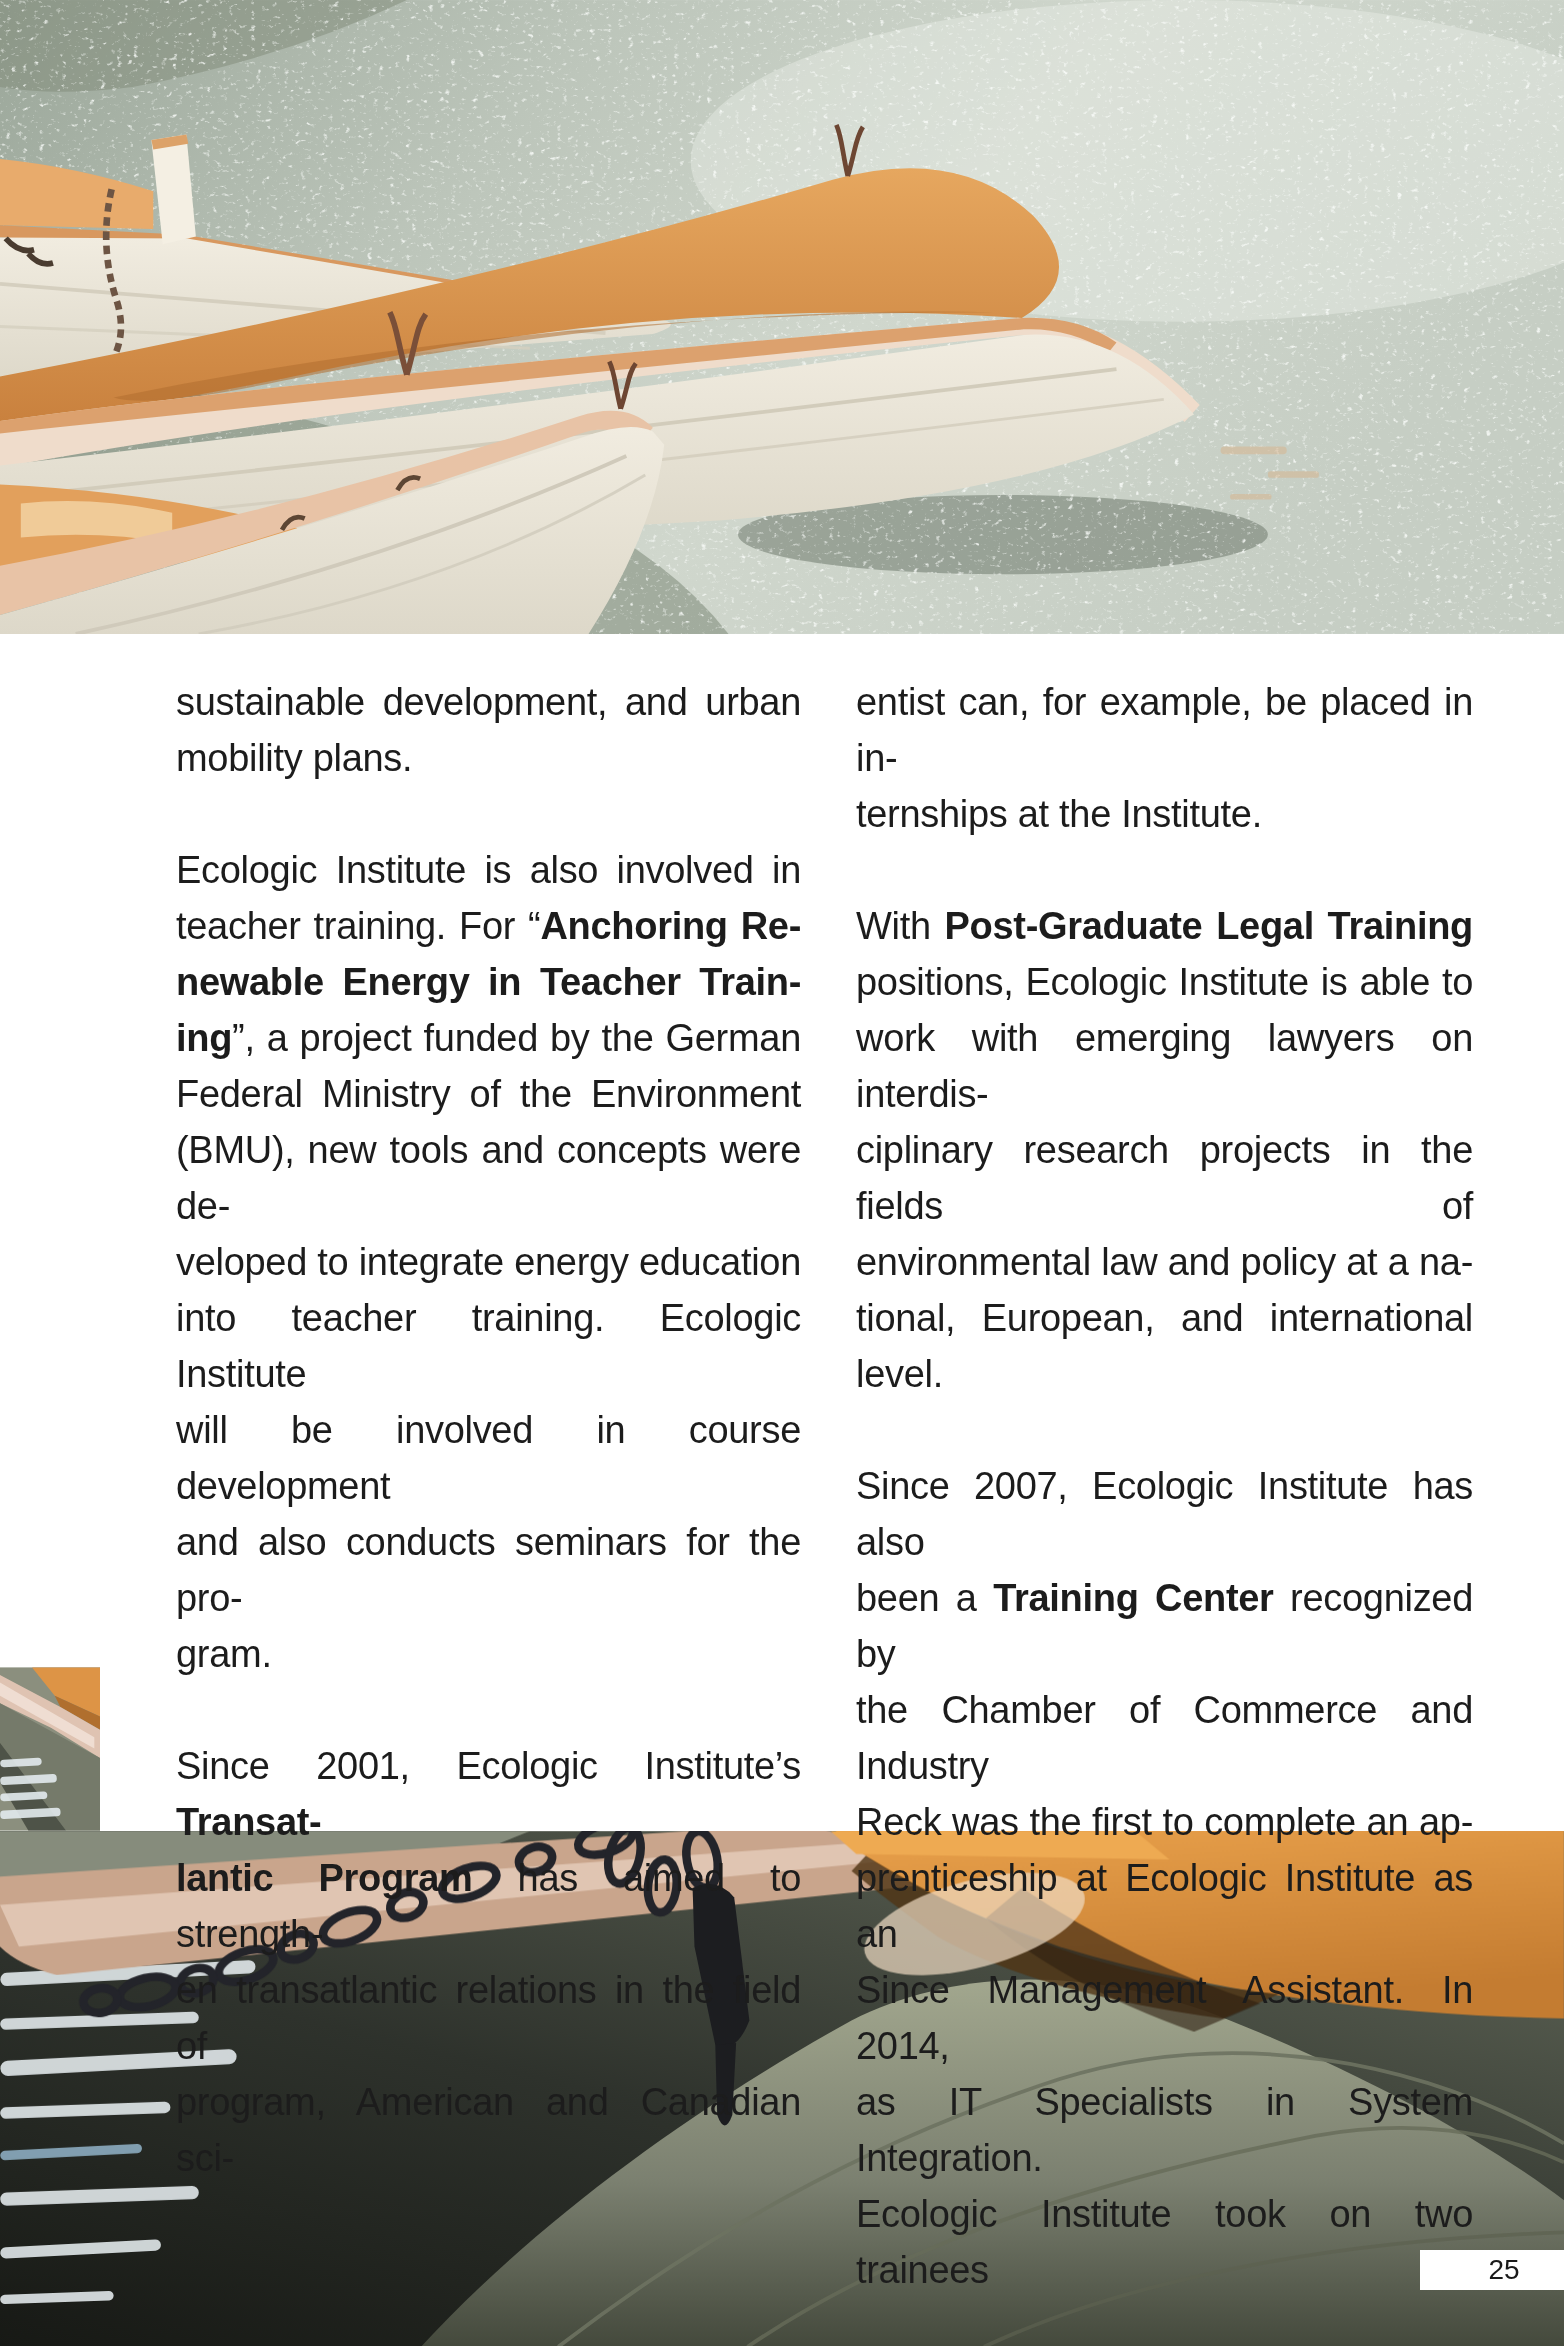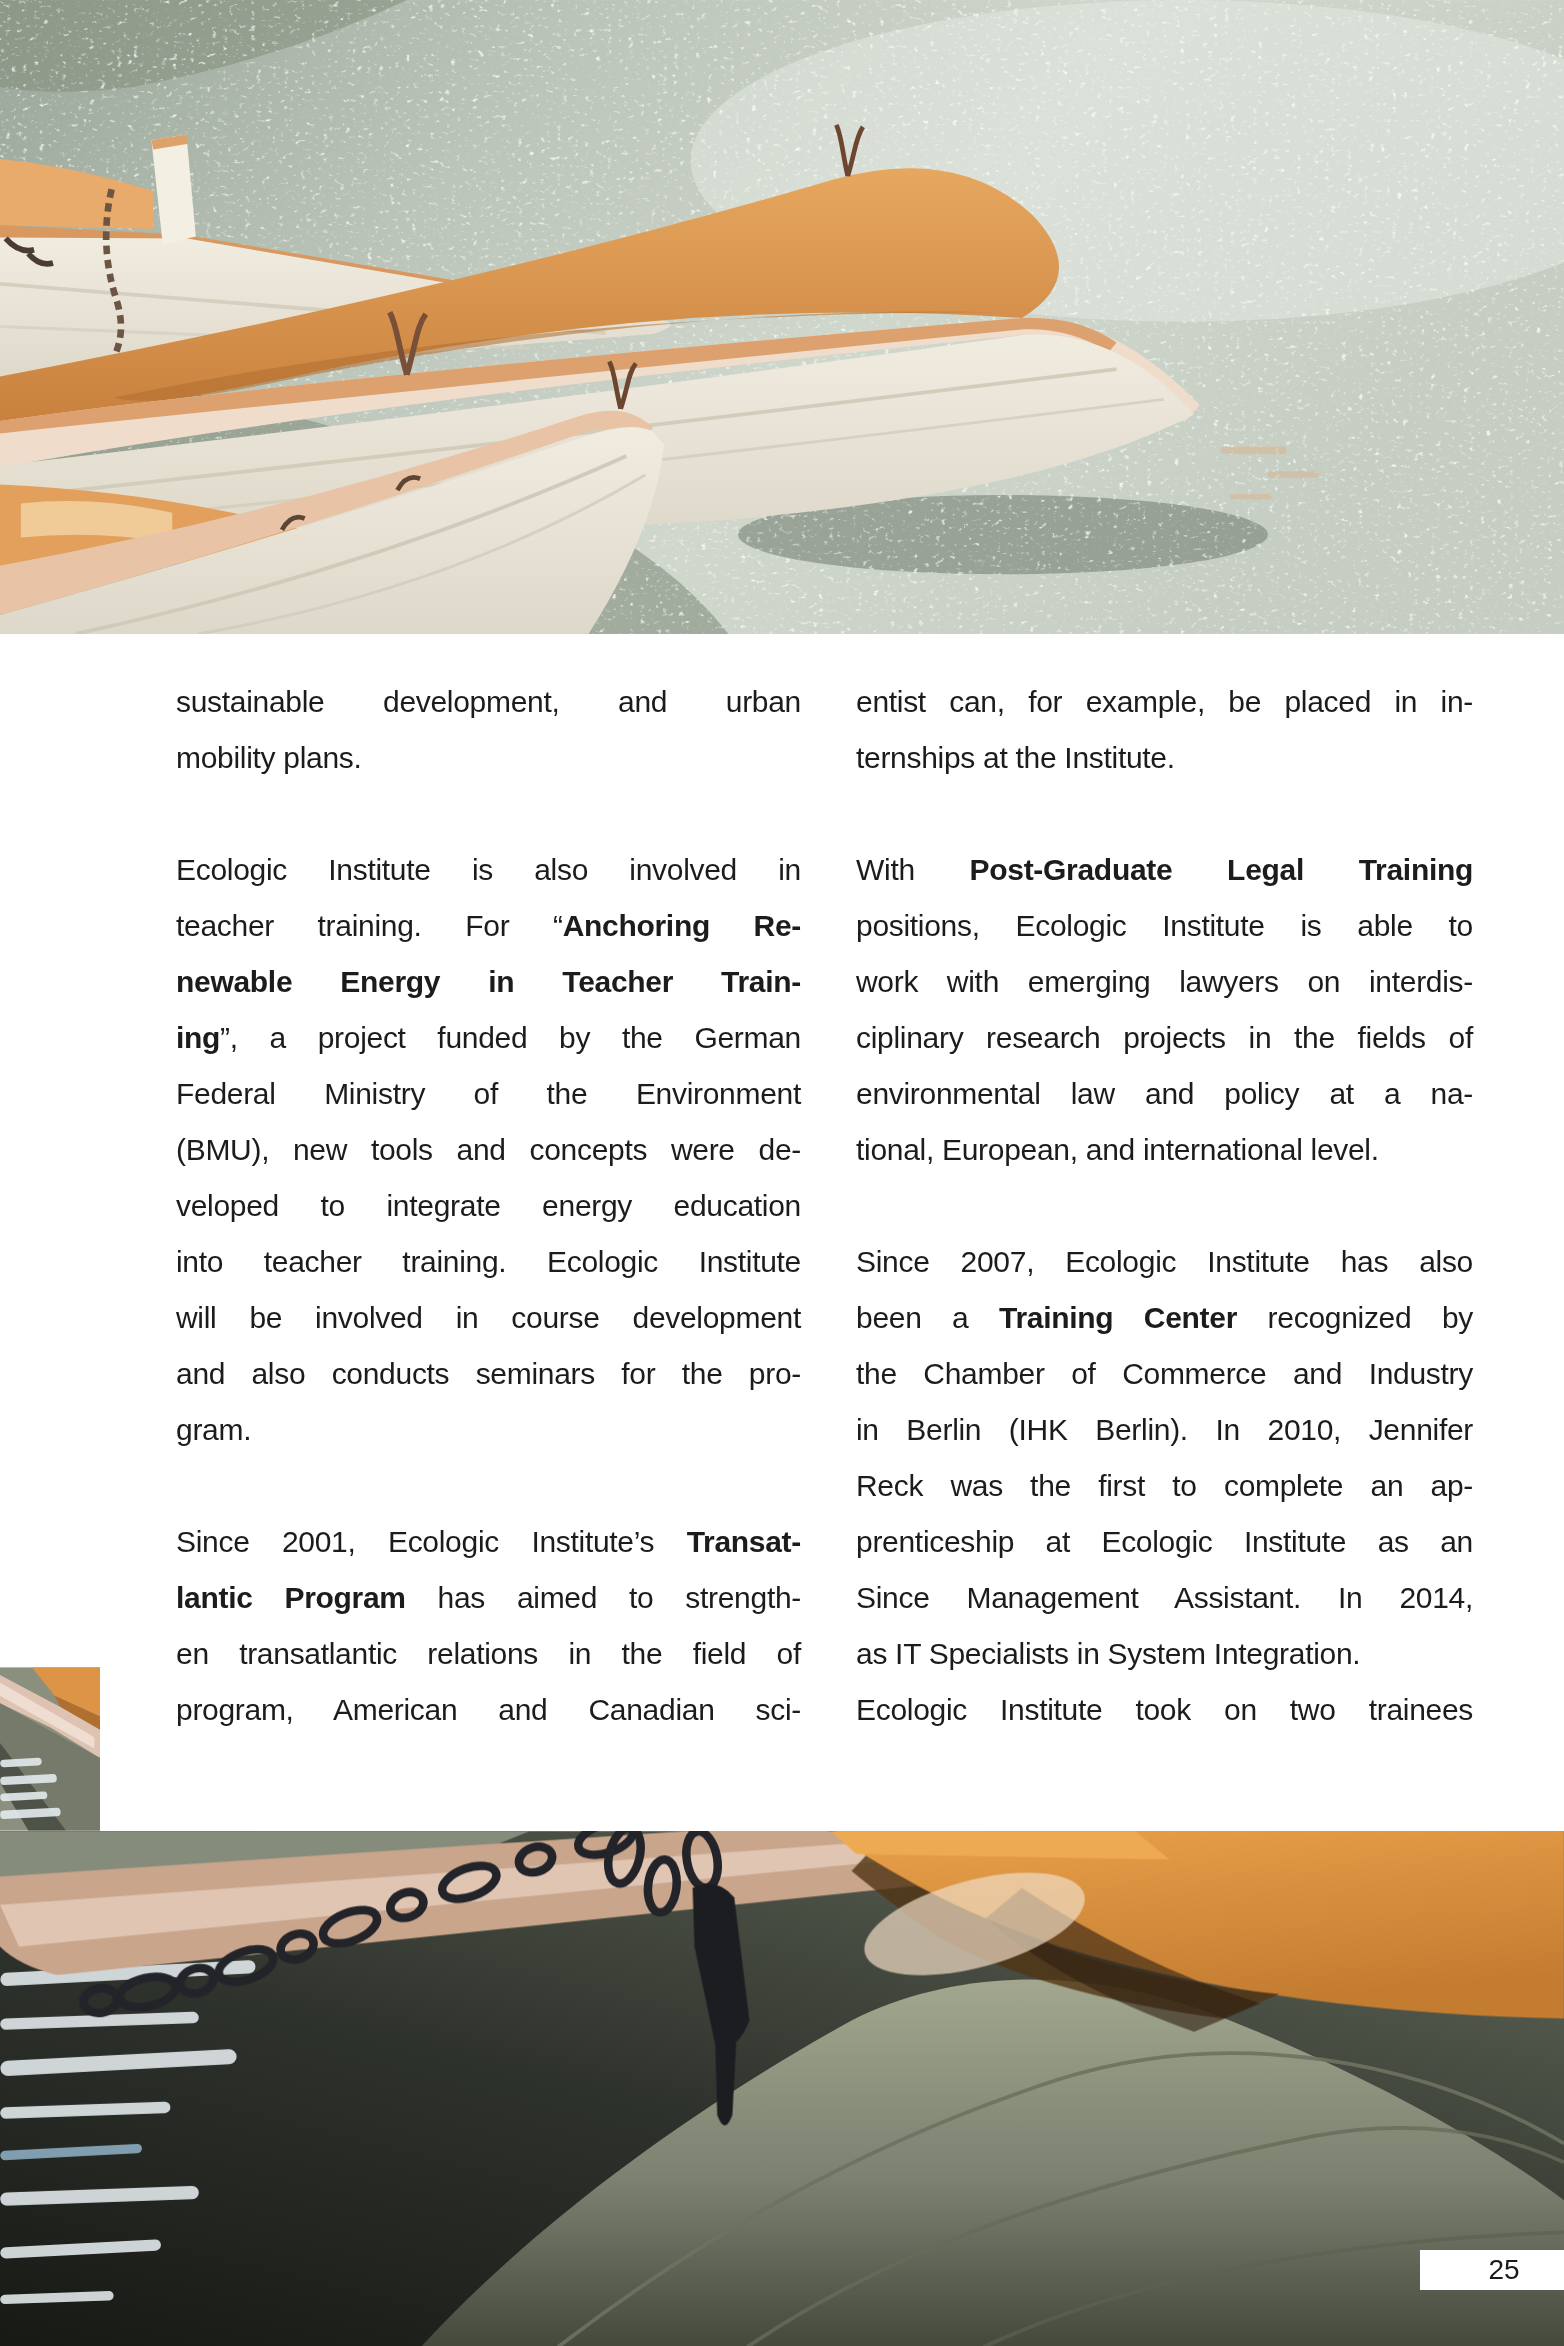--- a/index.html
+++ b/index.html
@@ -1,19 +1,19 @@
 <!DOCTYPE html>
 <html style="font-size:15px"><head>
 <meta charset="utf-8">
 <style>
   html,body{margin:0;padding:0;background:#ffffff;}
   .page{position:relative;width:1564px;height:2347px;background:#ffffff;overflow:hidden;
         font-family:"Liberation Sans",sans-serif;}
   .photo{position:absolute;display:block;}
-  .col{position:absolute;top:674px;color:#1c1c1c;font-size:30px;line-height:56px;
+  .col{position:absolute;top:674px;color:#1c1c1c;font-size:38px;line-height:56px;
        letter-spacing:-0.3px;}
   .col-left{left:176px;width:625px;}
   .col-right{left:847px;width:617px;margin-left:9px;}
   .para{margin:0 0 56px 0;}
   .line{text-align:justify;text-align-last:justify;white-space:normal;}
   .line.end{text-align-last:left;}
   .b{font-weight:bold;}
   .pagenum-box{position:absolute;left:1420px;top:2250px;width:168px;height:40px;
        background:#ffffff;display:flex;align-items:center;justify-content:center;
        font-size:28px;color:#1a1a1a;}
@@ -221,21 +221,20 @@
         <div class="line"><span>positions, Ecologic Institute is able to</span></div>
         <div class="line"><span>work with emerging lawyers on interdis-</span></div>
         <div class="line"><span>ciplinary research projects in the fields of</span></div>
         <div class="line"><span>environmental law and policy at a na-</span></div>
         <div class="line end"><span>tional, European, and international level.</span></div>
       </div>
       <div class="para">
         <div class="line"><span>Since 2007, Ecologic Institute has also</span></div>
         <div class="line"><span>been a </span><span class="b">Training Center</span><span> recognized by</span></div>
         <div class="line"><span>the Chamber of Commerce and Industry</span></div>
-        <div class="line"><span>in Berlin (IHK Berlin). In 2010, Jennifer</span></div>
         <div class="line"><span>Reck was the first to complete an ap-</span></div>
         <div class="line"><span>prenticeship at Ecologic Institute as an</span></div>
         <div class="line"><span>Since Management Assistant. In 2014,</span></div>
         <div class="line end"><span>as IT Specialists in System Integration.</span></div>
         <div class="line"><span>Ecologic Institute took on two trainees</span></div>
       </div>
     </div>
 
   <div class="pagenum-box">
     <span>25</span>

